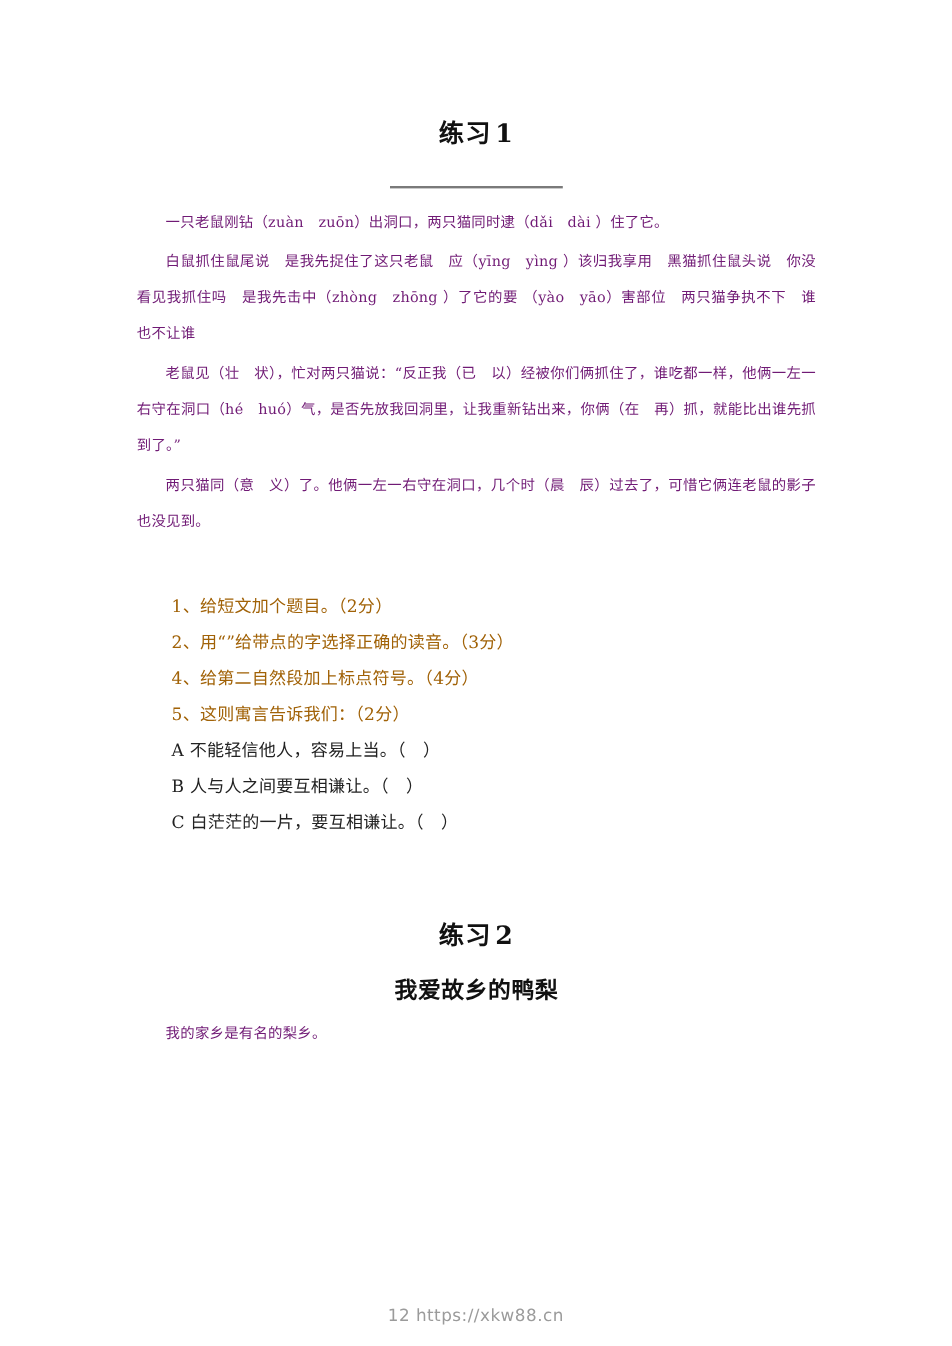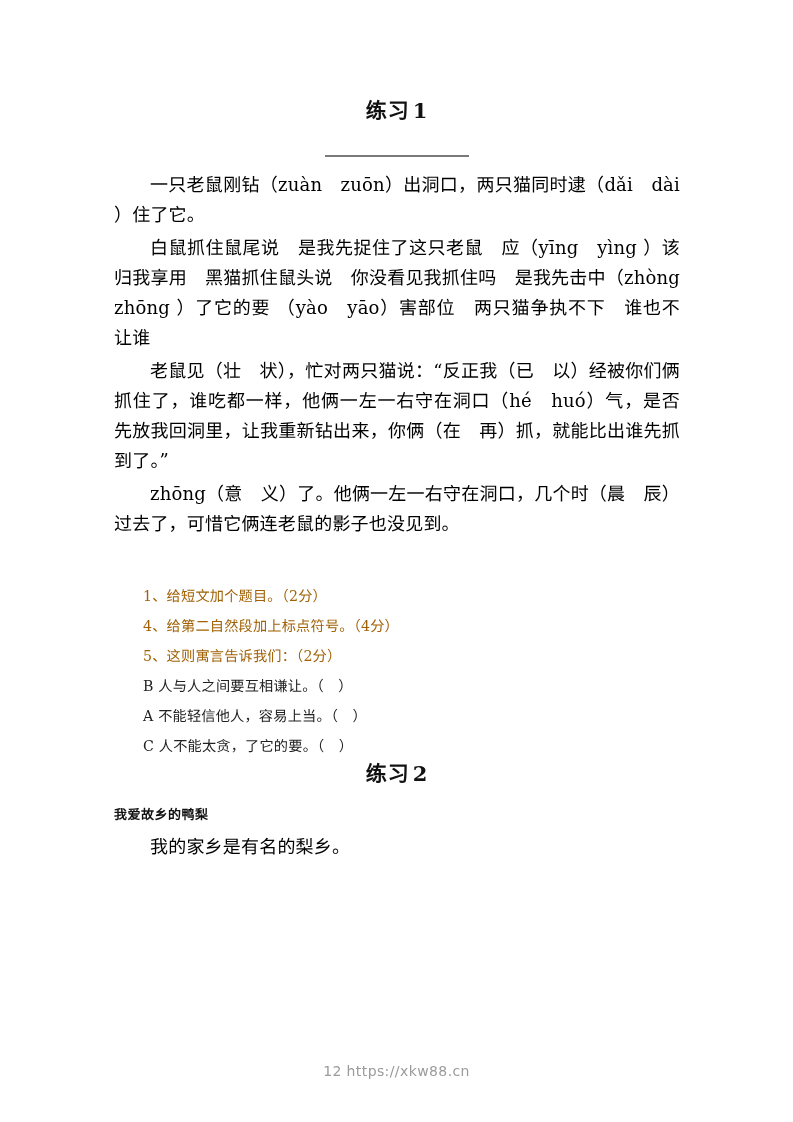--- a/index.html
+++ b/index.html
@@ -58,27 +58,27 @@
   .rule {
     display: inline-block;
     width: 144px;
     height: 0;
     border-top: 2px solid #7a7a7a;
     vertical-align: middle;
   }
 
   
   .para {
-    font-size: 18px;
+    font-size: 12px;
     line-height: 30px;
     text-align: justify;
     text-justify: inter-ideograph;
     text-indent: 2em;
     margin: 0 0 3px 0;
-    color: #000000;
+    color: #701a75;
     letter-spacing: 0.2px;
   }
 
   
   .q-list {
     margin-top: 42px;
   }
   .q-item {
     font-size: 14.2px;
     line-height: 30px;
@@ -92,37 +92,37 @@
     font-size: 14.2px;
     line-height: 30px;
     padding-left: 29px;
     margin: 0;
     color: #222222;
     letter-spacing: 0.2px;
     white-space: nowrap;
   }
 
   
-  .ex2-wrap { }
+  .ex2-wrap { margin-top: 66px; }
   .sub-title {
-    text-align: left;
+    text-align: center;
     font-weight: bold;
-    font-size: 13px;
+    font-size: 19px;
     letter-spacing: 0.5px;
     margin-top: 18px;
     margin-bottom: 9px;
     color: #111111;
   }
 
   
   .watermark {
     position: absolute;
     left: 0;
     right: 0;
-    top: 1063px;
+    top: 1089px;
     text-align: center;
     font-family: "DejaVu Sans", "Liberation Sans", sans-serif;
     font-size: 14px;
     color: #9b9b9b;
     letter-spacing: 0.4px;
   }
 </style>
 </head>
 <body>
 
@@ -136,30 +136,31 @@
         <span>练习</span><span class="num">1</span>
       </div>
 
       <div class="rule-wrap">
         <span class="rule"></span>
       </div>
 
       <p class="para">一只老鼠刚钻（zuàn　zuōn）出洞口，两只猫同时逮（dǎi　dài ）住了它。</p>
       <p class="para">白鼠抓住鼠尾说　是我先捉住了这只老鼠　应（yīng　yìng ）该归我享用　黑猫抓住鼠头说　你没看见我抓住吗　是我先击中（zhòng　zhōng ）了它的要 （yào　yāo）害部位　两只猫争执不下　谁也不让谁</p>
       <p class="para">老鼠见（壮　状），忙对两只猫说：“反正我（已　以）经被你们俩抓住了，谁吃都一样，他俩一左一右守在洞口（hé　huó）气，是否先放我回洞里，让我重新钻出来，你俩（在　再）抓，就能比出谁先抓到了。”</p>
-      <p class="para">zhōng（意　义）了。他俩一左一右守在洞口，几个时（晨　辰）过去了，可惜它俩连老鼠的影子也没见到。</p>
+      <p class="para">两只猫同（意　义）了。他俩一左一右守在洞口，几个时（晨　辰）过去了，可惜它俩连老鼠的影子也没见到。</p>
 
       <div class="q-list">
         <p class="q-item">1、给短文加个题目。（2分）</p>
+        <p class="q-item">2、用“”给带点的字选择正确的读音。（3分）</p>
         <p class="q-item">4、给第二自然段加上标点符号。（4分）</p>
         <p class="q-item">5、这则寓言告诉我们：（2分）</p>
 
+        <p class="opt-item">A 不能轻信他人，容易上当。（　）</p>
         <p class="opt-item">B 人与人之间要互相谦让。（　）</p>
-        <p class="opt-item">A 不能轻信他人，容易上当。（　）</p>
-        <p class="opt-item">C 人不能太贪，了它的要。（　）</p>
+        <p class="opt-item">C 白茫茫的一片，要互相谦让。（　）</p>
       </div>
 
     </div>
 
     <div class="ex2-wrap">
 
       <div class="ex-title">
         <span>练习</span><span class="num">2</span>
       </div>
 

